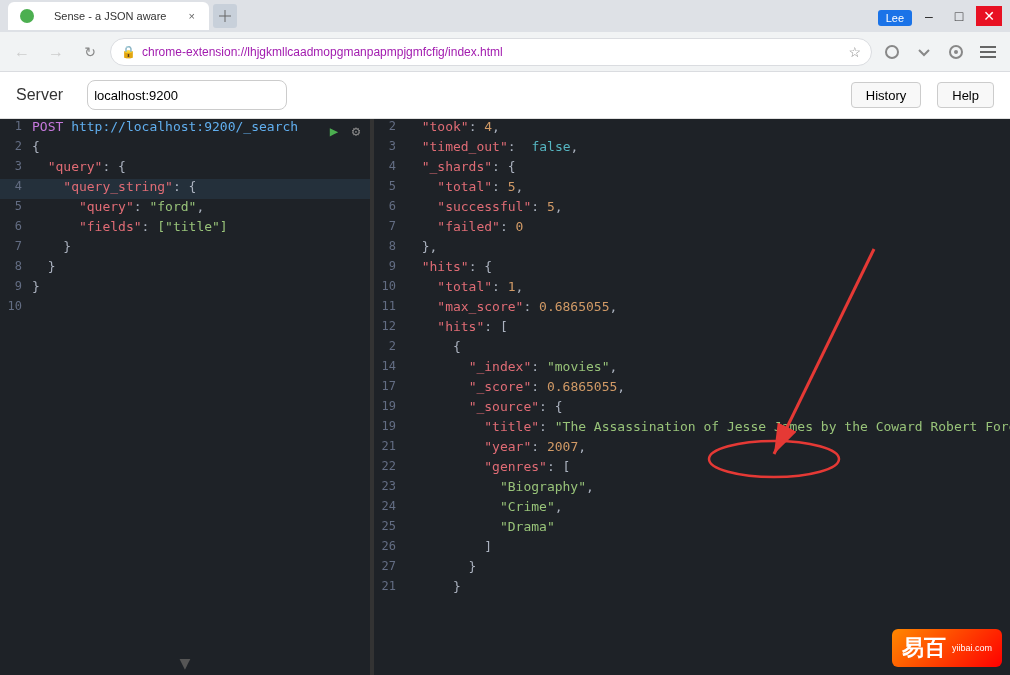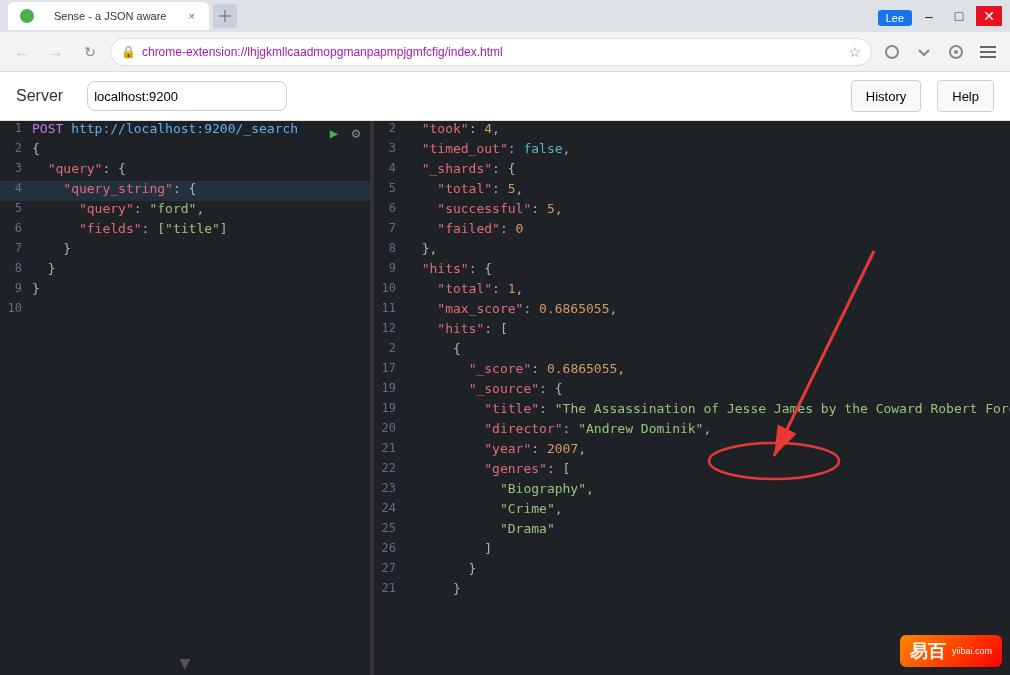--- a/index.html
+++ b/index.html
@@ -91,21 +91,21 @@
       height: 30px;
     }
     .header-spacer { flex: 1; }
     .header-btn {
       border: 1px solid #ccc;
       background: #f8f8f8;
       border-radius: 4px;
       padding: 4px 14px;
       font-size: 13px;
       cursor: pointer;
-      height: 32px;
+      height: 26px;
     }
 
     
     .split-view {
       display: flex;
       flex: 1;
       overflow: hidden;
     }
 
     
@@ -134,21 +134,21 @@
       flex-shrink: 0;
       user-select: none;
       font-size: 12px;
     }
     .line-content { flex: 1; white-space: pre; }
     .kw-method { color: #c678dd; }
     .kw-url { color: #61afef; }
     .kw-key { color: #e06c75; }
     .kw-string { color: #98c379; }
     .kw-number { color: #d19a66; }
-    .kw-bool { color: #56b6c2; }
+    .kw-bool { color: #56b6c2; margin-left: 8px; }
     .left-toolbar {
       position: absolute;
       top: 0;
       right: 0;
       display: flex;
       gap: 2px;
       padding: 2px 4px;
     }
     .left-toolbar-btn {
       width: 20px; height: 20px;
@@ -368,36 +368,36 @@
         </div>
         <div class="code-line">
           <span class="line-num">12</span>
           <span class="line-content"><span>    </span><span class="kw-key">"hits"</span><span>: [</span></span>
         </div>
         <div class="code-line">
           <span class="line-num">2</span>
           <span class="line-content"><span>      {</span></span>
         </div>
         <div class="code-line">
+          <span class="line-num">14</span>
+          <span class="line-content"><span>        </span><span class="kw-key">"_index"</span><span>: </span><span class="kw-string">"movies"</span><span>,</span></span>
+        </div>
+        <div class="code-line">
           <span class="line-num">17</span>
           <span class="line-content"><span>        </span><span class="kw-key">"_score"</span><span>: </span><span class="kw-number">0.6865055</span><span>,</span></span>
         </div>
         <div class="code-line">
           <span class="line-num">19</span>
           <span class="line-content"><span>        </span><span class="kw-key">"_source"</span><span>: {</span></span>
         </div>
         <div class="code-line">
           <span class="line-num">19</span>
           <span class="line-content"><span>          </span><span class="kw-key">"title"</span><span>: </span><span class="kw-string">"The Assassination of Jesse James by the Coward Robert Ford"</span></span>
         </div>
         <div class="code-line">
-          <span class="line-num">20</span>
-          <span class="line-content"><span>          </span><span class="kw-key">"director"</span><span>: </span><span class="kw-string">"Andrew Dominik"</span><span>,</span></span>
-        </div>
-        <div class="code-line">
           <span class="line-num">21</span>
           <span class="line-content"><span>          </span><span class="kw-key">"year"</span><span>: </span><span class="kw-number">2007</span><span>,</span></span>
         </div>
         <div class="code-line">
           <span class="line-num">22</span>
           <span class="line-content"><span>          </span><span class="kw-key">"genres"</span><span>: [</span></span>
         </div>
         <div class="code-line">
           <span class="line-num">23</span>
           <span class="line-content"><span>            </span><span class="kw-string">"Biography"</span><span>,</span></span>
@@ -421,18 +421,18 @@
         <div class="code-line">
           <span class="line-num">21</span>
           <span class="line-content"><span>      }</span></span>
         </div>
       </div>
   </div>
 </div>
 
 <div style="position:fixed;bottom:8px;right:8px;z-index:100;">
   <div style="background:linear-gradient(135deg,#f80,#f00);border-radius:6px;padding:4px 10px;display:flex;align-items:center;gap:6px;">
-    <span style="color:white;font-size:18px;font-weight:bold;">易百</span>
+    <span style="color:white;font-size:22px;font-weight:bold;">易百</span>
     <div>
       <div style="color:white;font-size:9px;">yiibai.com</div>
     </div>
   </div>
 </div>
 
 </body></html>

